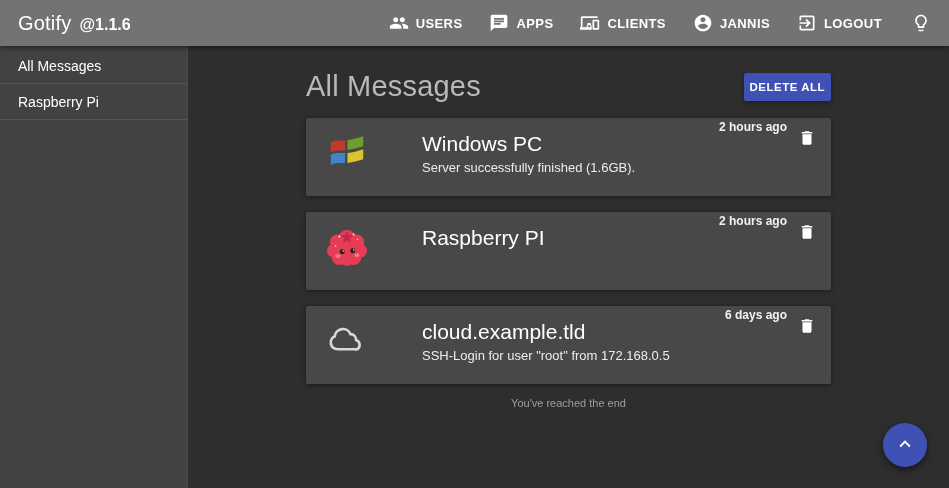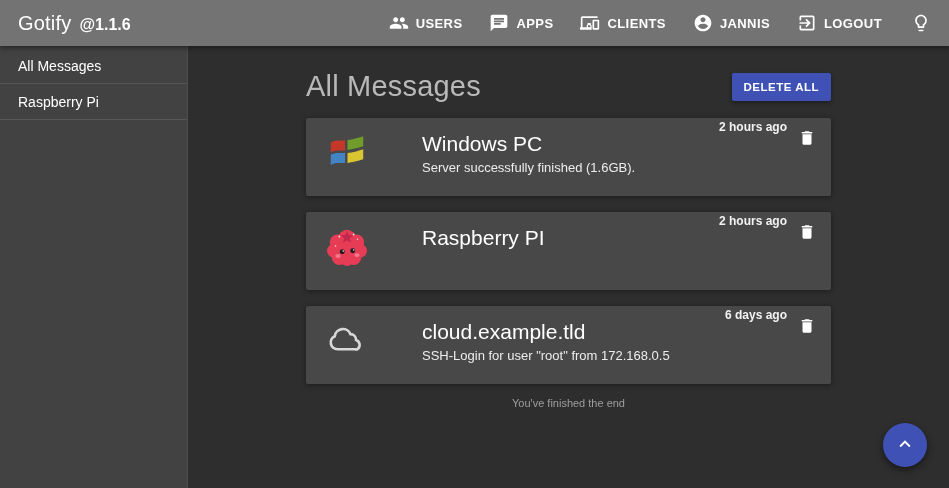--- a/index.html
+++ b/index.html
@@ -52,21 +52,21 @@
   .main { position:absolute; top:46px; left:188px; right:0; bottom:0; }
   .container { width:525px; margin:0 auto; }
   .title-row {
     display:flex; align-items:center; justify-content:space-between;
     margin-top:24px; margin-bottom:15px;
   }
   .page-title { font-size:29px; font-weight:400; color:#b9b9b9; letter-spacing:.2px; }
   .delete-all {
     background:#3f51b5; color:#fff; border:none; border-radius:2px;
     font-family:inherit; font-size:11.5px; font-weight:700; letter-spacing:.5px;
-    padding:8px 12px; cursor:pointer;
+    padding:8px 6px; cursor:pointer;
     box-shadow:0 2px 4px rgba(0,0,0,.4);
   }
 
   .card {
     position:relative;
     background:#484848; border-radius:2px;
     height:78px; margin-bottom:16px;
     box-shadow:0 1px 5px rgba(0,0,0,.45);
     padding:12px 16px 12px 116px;
   }
@@ -249,21 +249,21 @@
           <span>
             <svg viewBox="0 0 24 24" width="18" height="18" fill="#fff">
                 <path d="M6 19c0 1.1.9 2 2 2h8c1.1 0 2-.9 2-2V7H6v12zM19 4h-3.5l-1-1h-5l-1 1H5v2h14V4z"></path>
               </svg>
           </span>
         </button>
       </div>
 
     </div>
 
-    <div class="end-text">You've finished the end</div>
+    <div class="end-text">You've reached the end</div>
   </div>
 </main>
 
 <button class="fab">
   <span>
     <svg viewBox="0 0 24 24" width="22" height="22" fill="#fff">
         <path d="M12 8l-6 6 1.41 1.41L12 10.83l4.59 4.58L18 14l-6-6z"></path>
       </svg>
   </span>
 </button>

